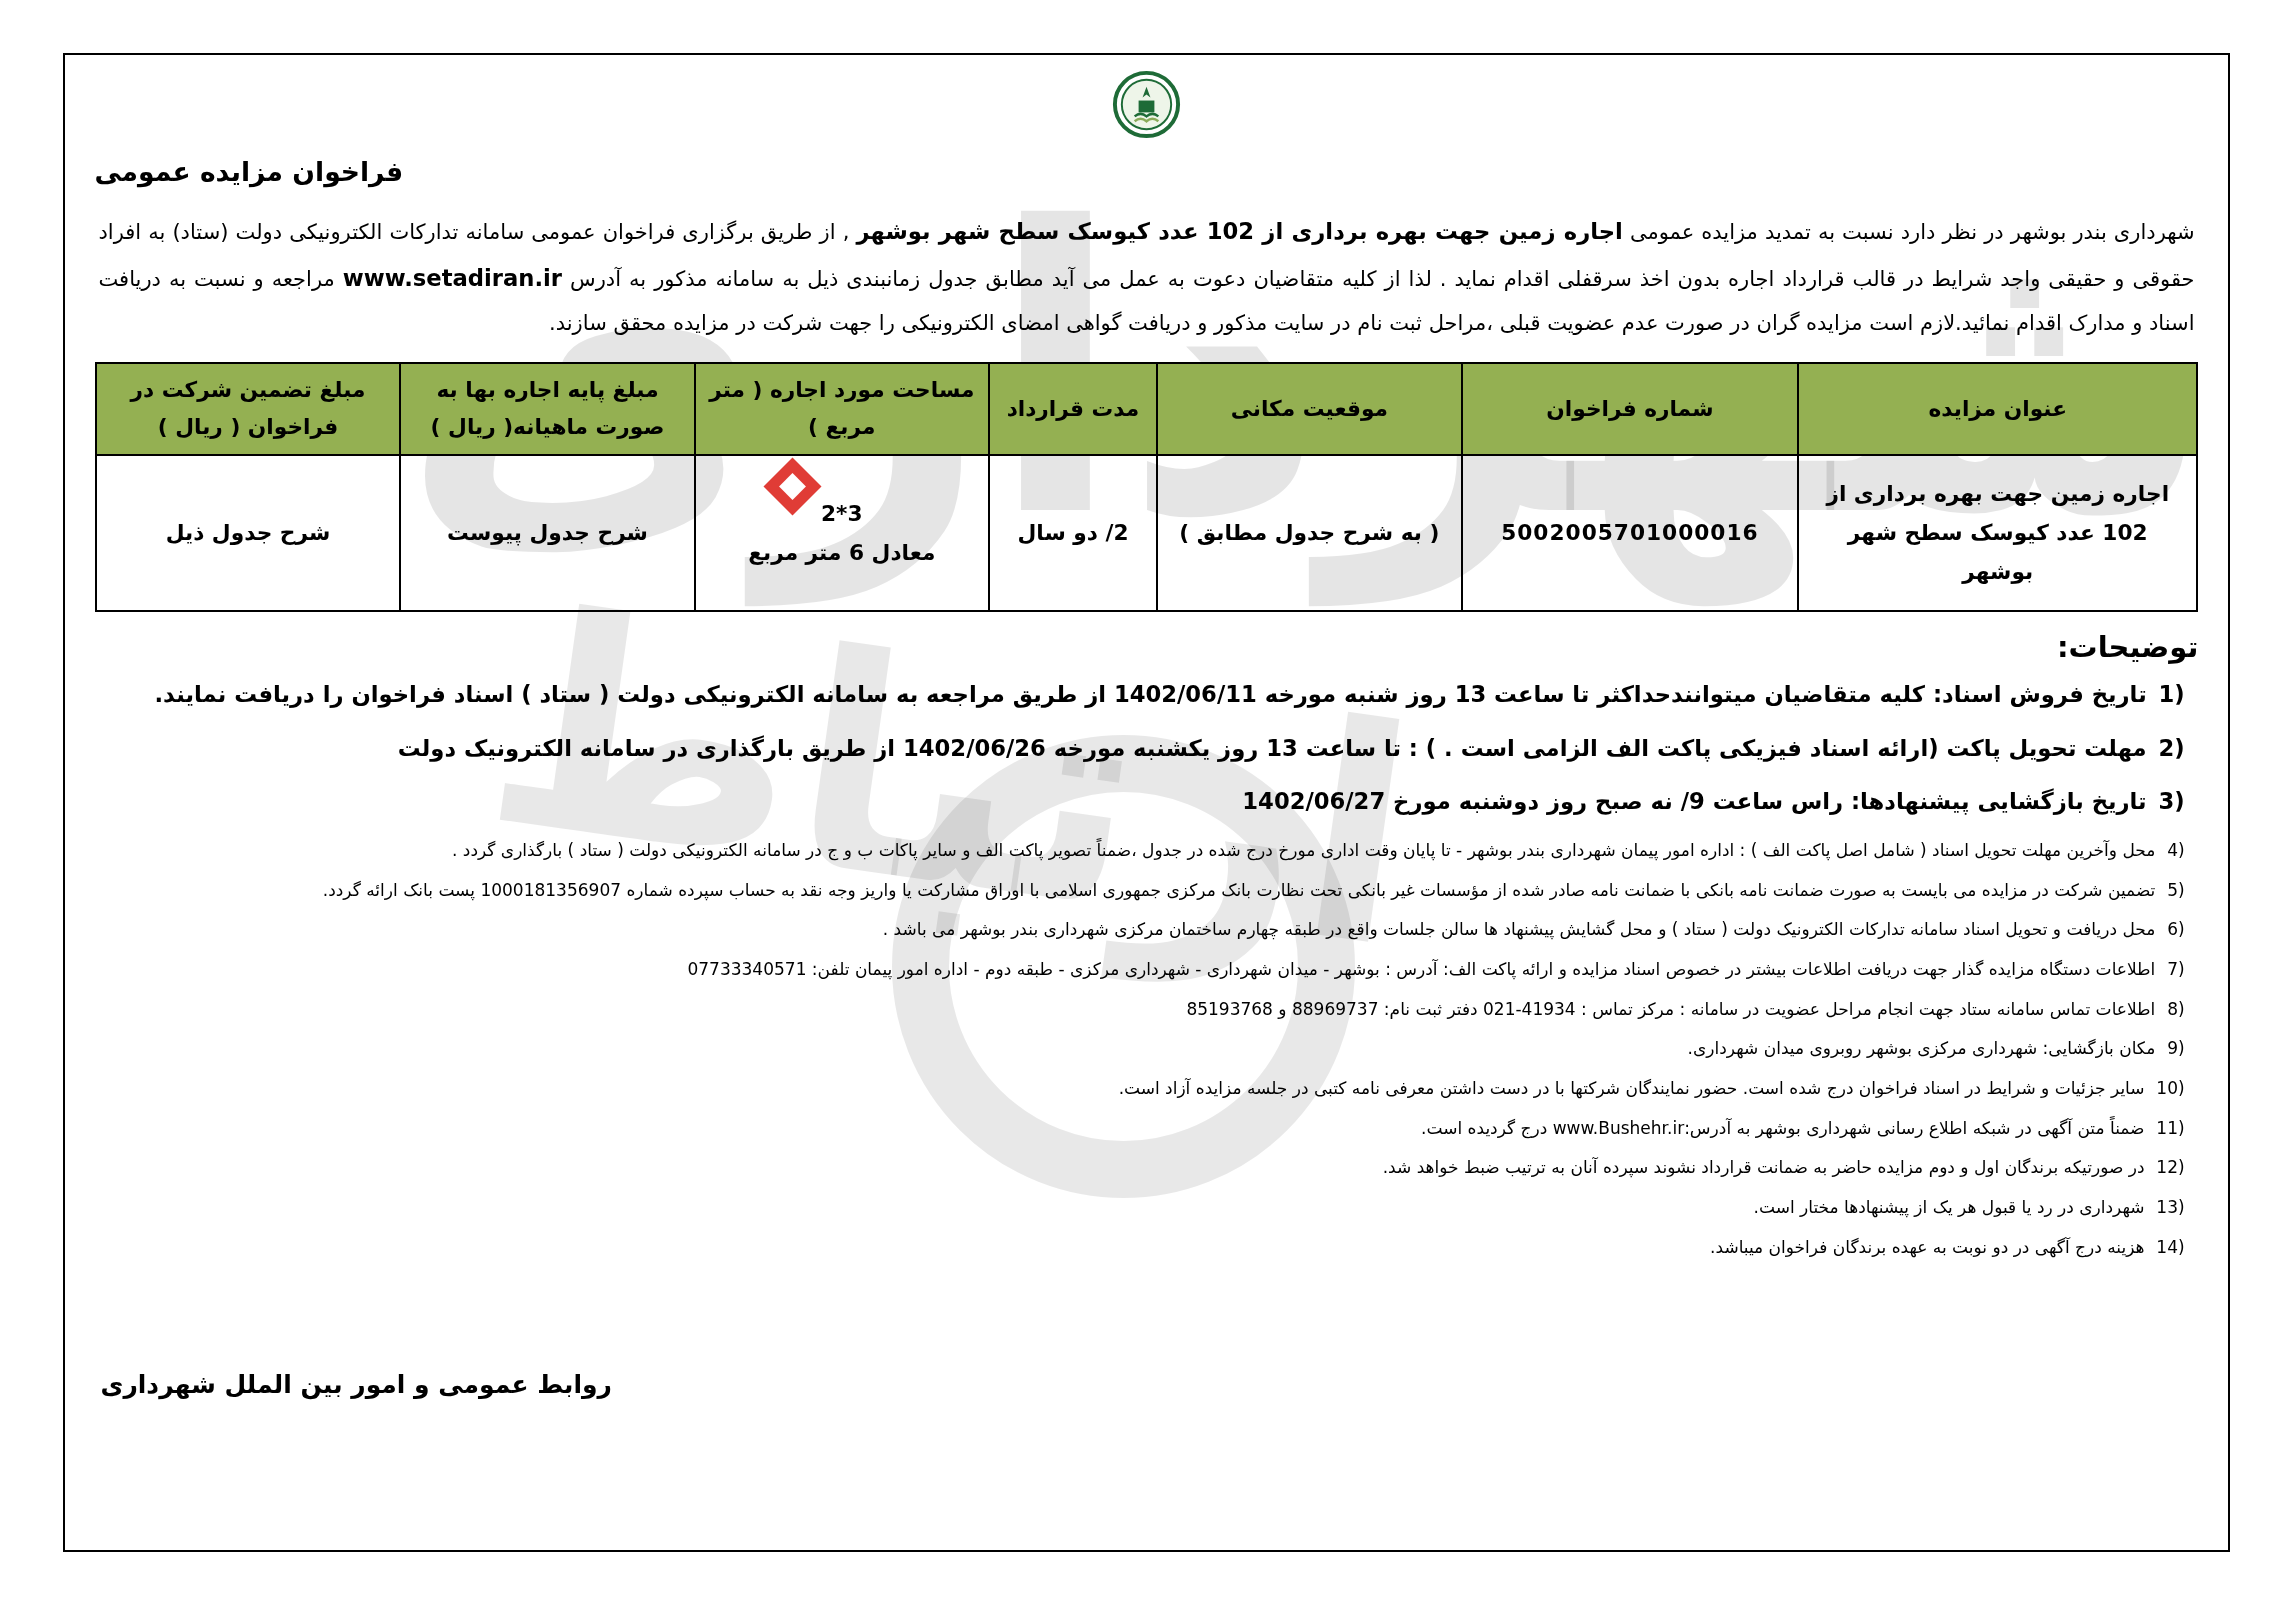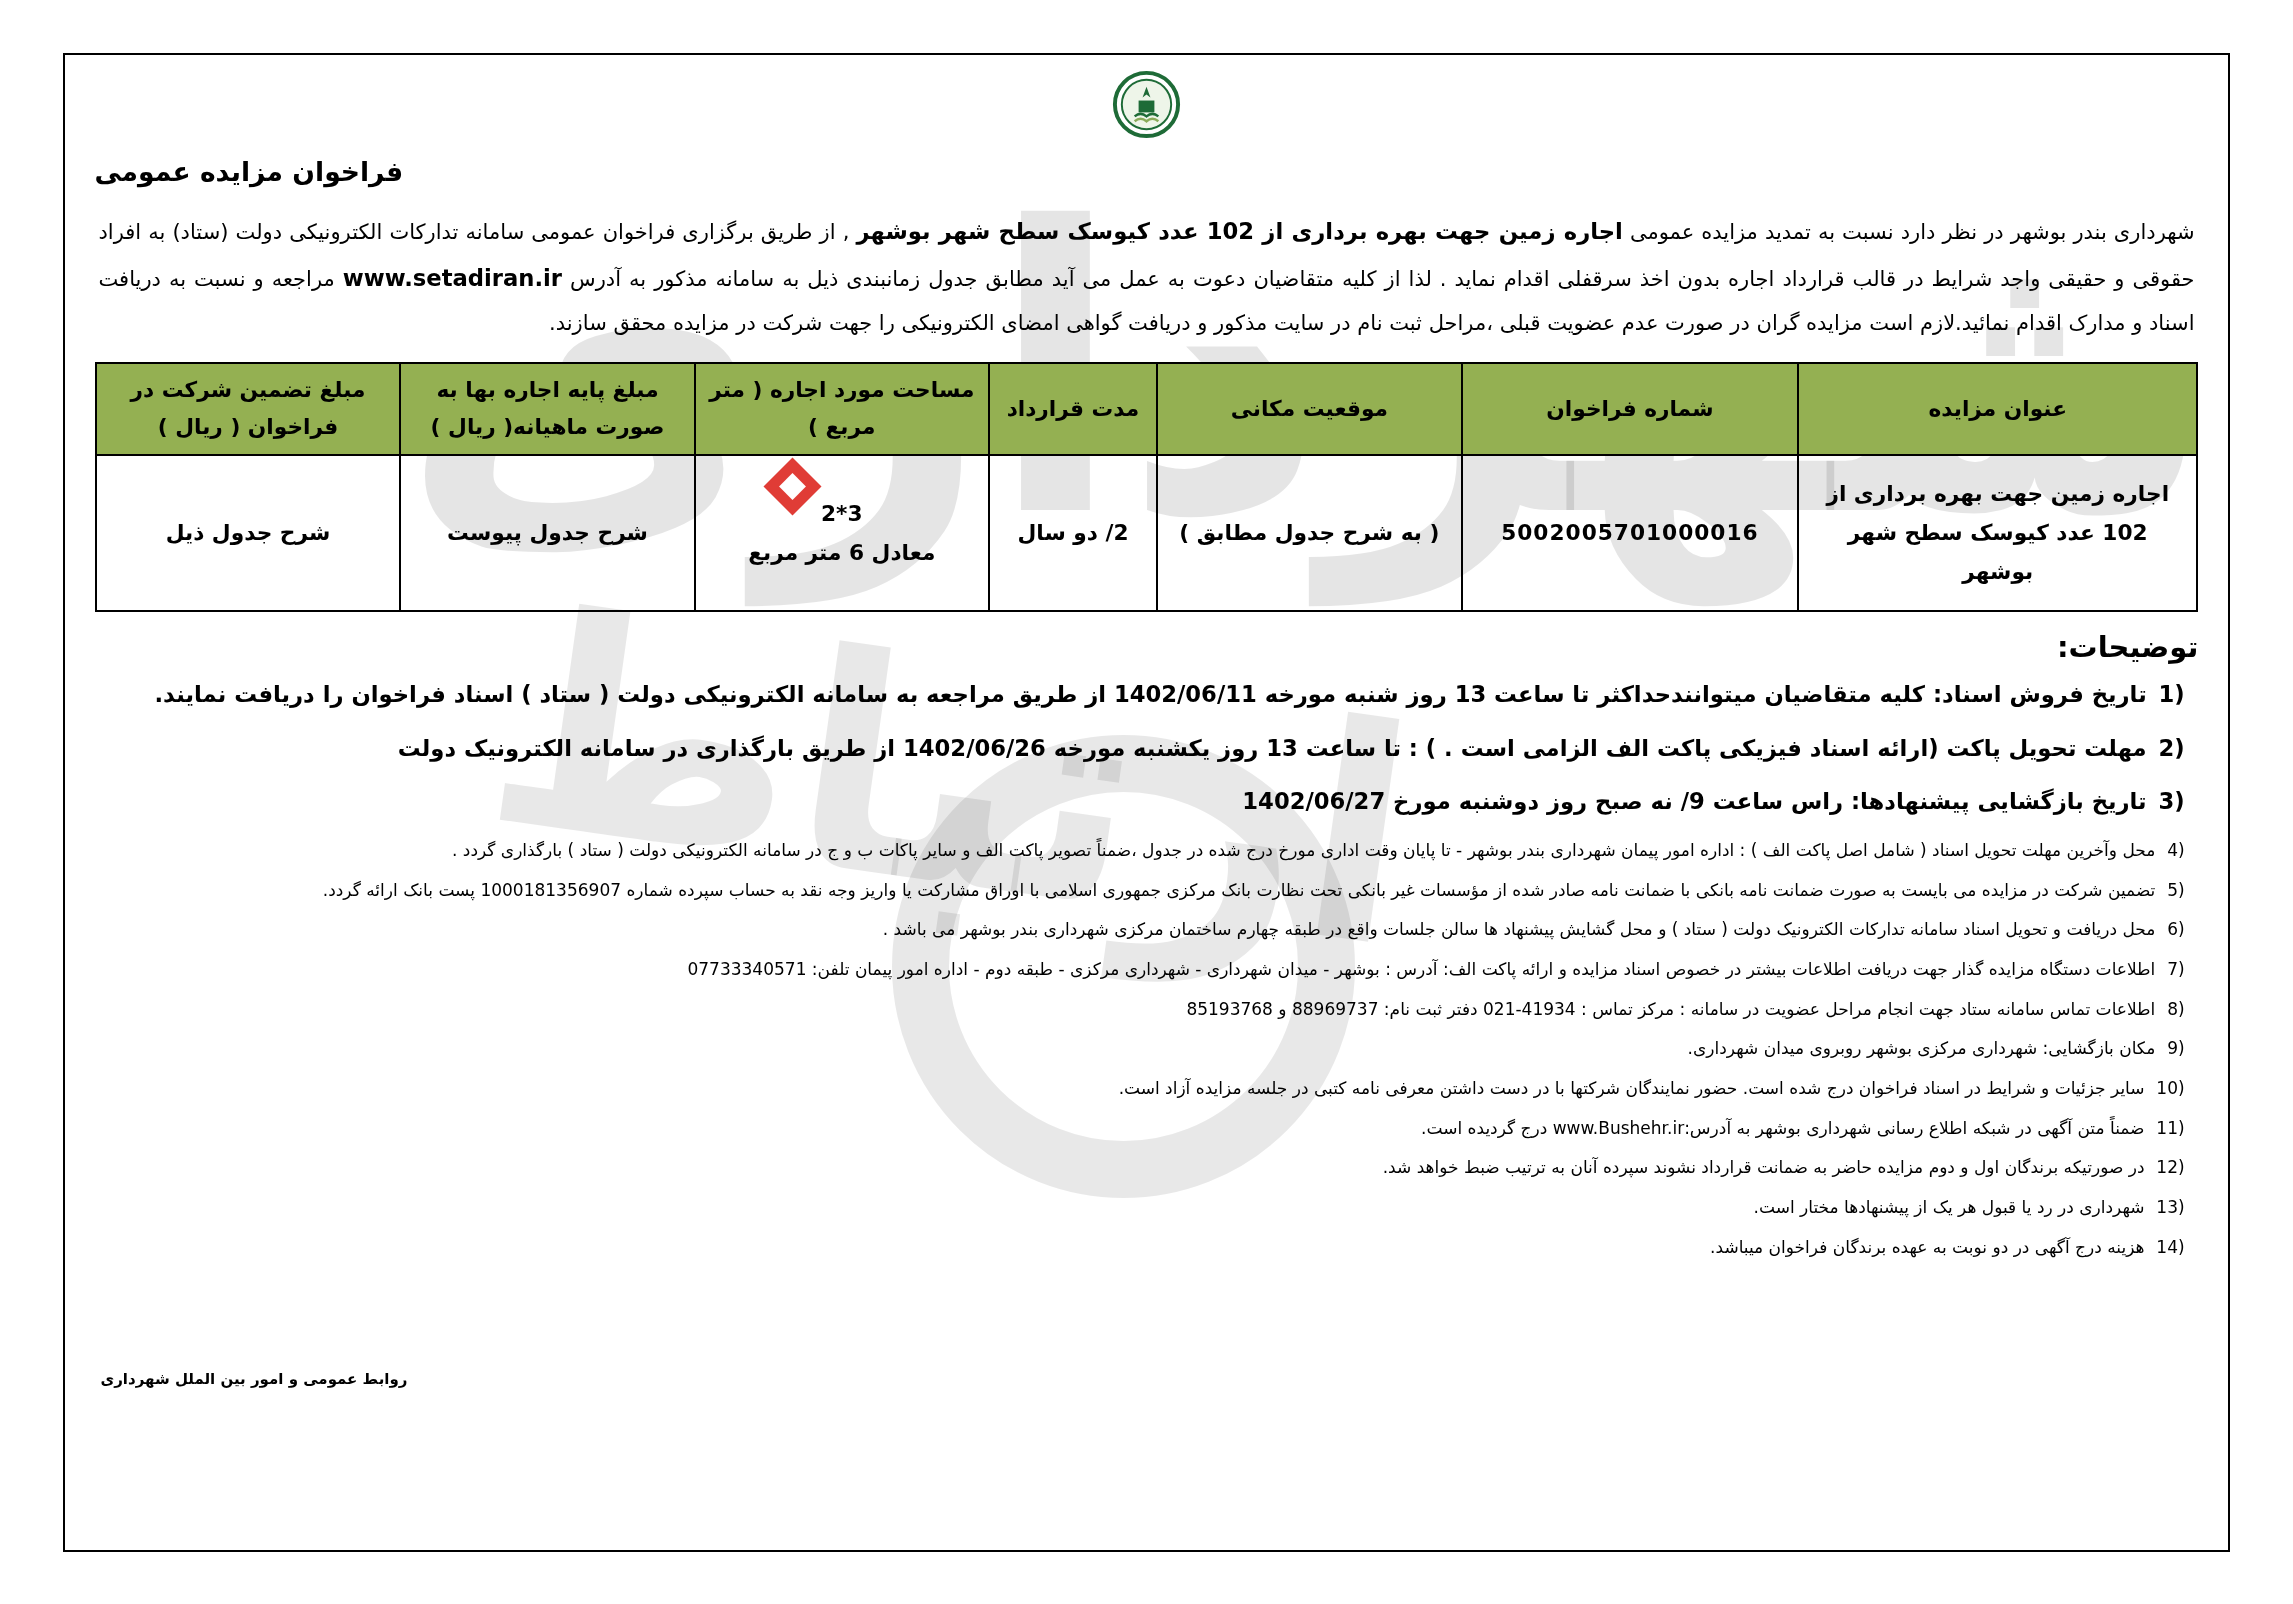--- a/index.html
+++ b/index.html
@@ -109,21 +109,21 @@
   .note { display: flex; align-items: flex-start; gap: 11.8px; direction: rtl; text-align: right; }
   .note-big   { font-size: 22.7px; font-weight: bold; margin: 0 13.8px 13.8px 13.8px; line-height: 1.75; }
   .note-small { font-size: 17px; font-weight: normal; margin: 0 13.8px 10.8px 13.8px; line-height: 1.7; }
   .marker { direction: ltr; unicode-bidi: isolate; flex: 0 0 auto; }
 
   
   .footer-sign {
     margin-top: 108px;
     direction: rtl;
     text-align: left;
-    font-size: 15px; font-weight: bold;
+    font-size: 25px; font-weight: bold;
     padding-left: 5.9px;
   }
 </style>
 </head>
 <body>
 
 <div class="frame">
 
   <div class="watermark">
     <div class="wm-word1">شهرداری</div>

